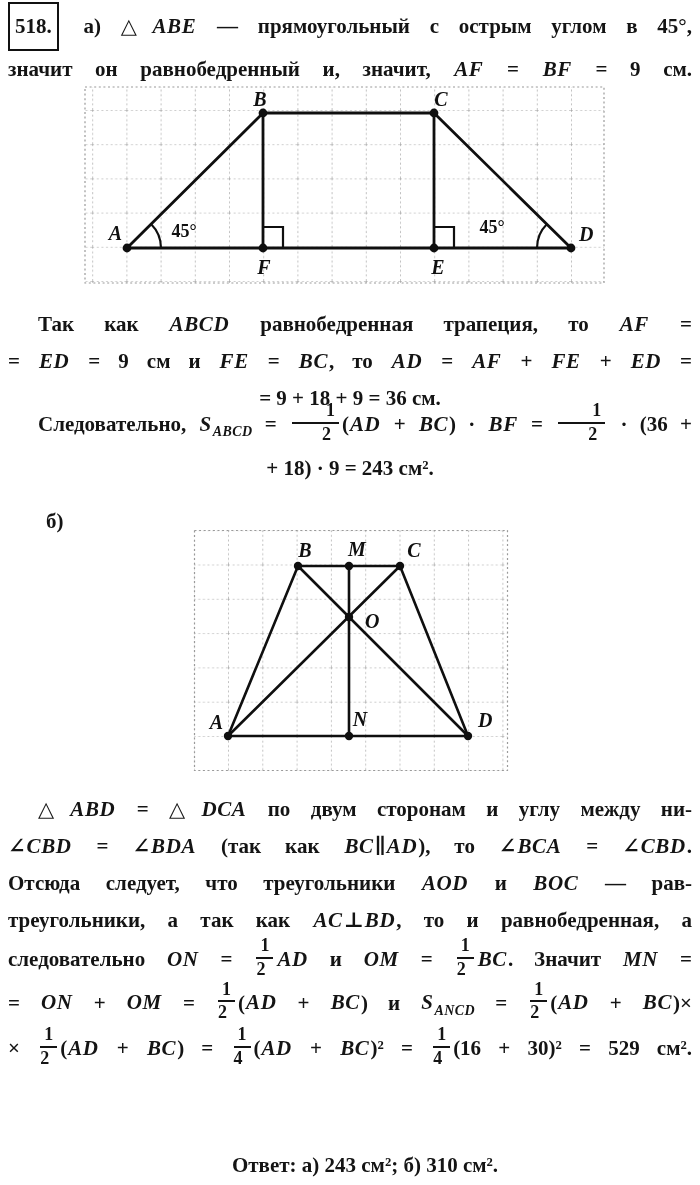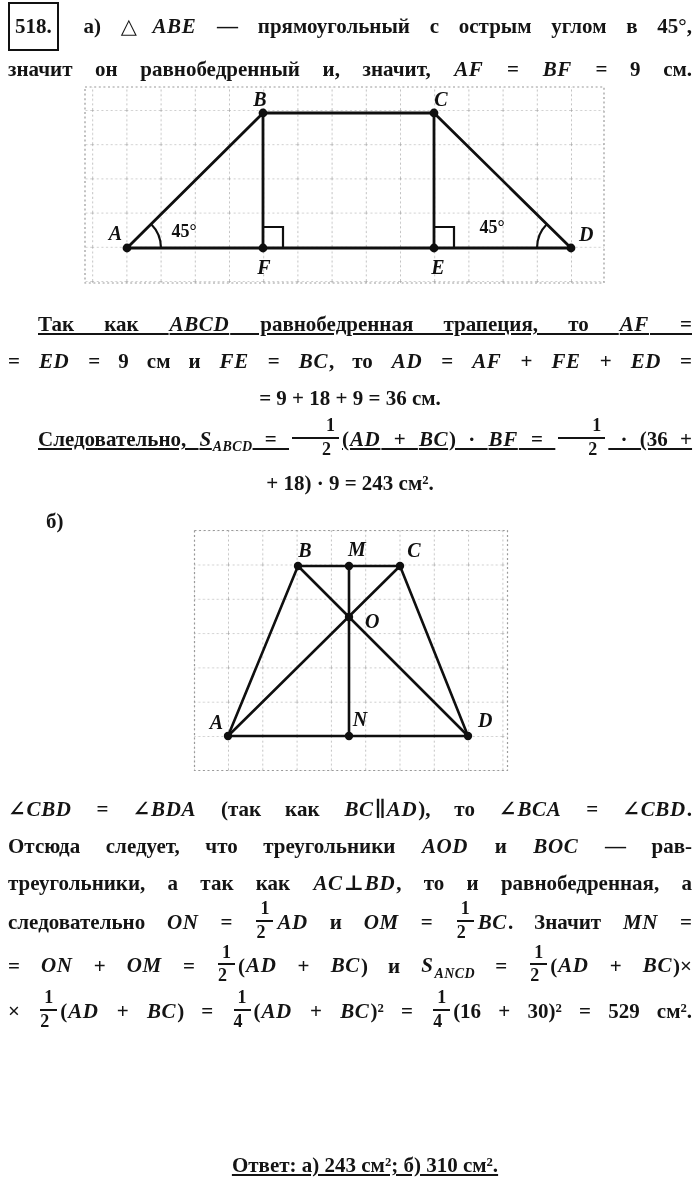--- a/index.html
+++ b/index.html
@@ -1,21 +1,21 @@
 <!DOCTYPE html>
 <html><head>
 <meta charset="utf-8">
 <style>
   html,body{margin:0;padding:0;background:#e8e8e8;}
   .page{position:relative;width:700px;height:1185px;background:#ffffff;overflow:hidden;
         font-family:"Liberation Serif","DejaVu Serif",serif;color:#141414;}
   .blk{position:absolute;left:8px;right:8px;}
   .line{font-size:21px;line-height:37px;font-weight:600;text-align:center;}
   .line.jf{text-align:justify;text-align-last:justify;}
-  .line.ind{text-indent:30px;text-decoration:underline;}
+  .line.ind{text-indent:30px;}
   .rm{font-style:normal;}
   .mi{font-style:italic;letter-spacing:.6px;padding:0 1px;}
   .sbm{font-style:italic;font-size:14px;vertical-align:-5px;letter-spacing:.4px;}
   .box{display:inline-block;border:2.5px solid #111;padding:8px 5px;margin-right:5px;
        font-weight:700;line-height:29px;font-style:normal;font-family:Liberation Serif, serif;}
   .fr{display:inline-block;vertical-align:middle;text-align:center;font-size:18px;
       line-height:1.1;font-weight:600;margin:0 3px;transform:translateY(-3px);}
   .fr .fn{display:block;border-bottom:2px solid #141414;padding:0 4px 1px;}
   .fr .fd{display:block;padding-top:1px;}
   .fig{position:absolute;}
@@ -69,21 +69,21 @@
       <text class="fan" x="408" y="147" text-anchor="middle">45°</text>
     </svg>
   </div>
 
   <div class="blk" style="top:306px;">
       <div class="line jf ind"><span class="rm">Так как </span><span class="mi">ABCD</span><span class="rm"> равнобедренная трапеция, то </span><span class="mi">AF</span><span class="rm"> =</span></div>
       <div class="line jf"><span class="rm">= </span><span class="mi">ED</span><span class="rm"> = 9 см и </span><span class="mi">FE</span><span class="rm"> = </span><span class="mi">BC</span><span class="rm">, то </span><span class="mi">AD</span><span class="rm"> = </span><span class="mi">AF</span><span class="rm"> + </span><span class="mi">FE</span><span class="rm"> + </span><span class="mi">ED</span><span class="rm"> =</span></div>
       <div class="line"><span class="rm">= 9 + 18 + 9 = 36 см.</span></div>
     </div>
 
-  <div class="blk" style="top:419px;">
+  <div class="blk" style="top:404px;">
       <div class="line jf ind"><span class="rm">Следовательно, </span><span class="mi">S</span><span class="sbm">ABCD</span><span class="rm"> = </span><span class="fr"><span class="fn">1</span><span class="fd">2</span></span><span class="rm">(</span><span class="mi">AD</span><span class="rm"> + </span><span class="mi">BC</span><span class="rm">) · </span><span class="mi">BF</span><span class="rm"> = </span><span class="fr"><span class="fn">1</span><span class="fd">2</span></span><span class="rm"> · (36 +</span></div>
       <div class="line"><span class="rm">+ 18) · 9 = 243 см².</span></div>
     </div>
 
   <div class="blk" style="top:503px;left:46px;right:auto;">
       <div class="line"><span class="rm">б)</span></div>
     </div>
 
   <div class="fig" style="top:529px;left:193px;">
     <svg width="320" height="245" viewBox="0 0 320 245">
@@ -112,20 +112,21 @@
       <text class="flb" x="112" y="28" text-anchor="middle">B</text>
       <text class="flb" x="164" y="27" text-anchor="middle">M</text>
       <text class="flb" x="221" y="28" text-anchor="middle">C</text>
       <text class="flb" x="172" y="99" text-anchor="start">O</text>
       <text class="flb" x="167" y="197" text-anchor="middle">N</text>
       <text class="flb" x="285" y="198" text-anchor="start">D</text>
     </svg>
   </div>
 
   <div class="blk" style="top:791px;">
+      <div class="line jf ind"><span class="rm">△</span><span class="mi">ABD</span><span class="rm"> = △</span><span class="mi">DCA</span><span class="rm"> по двум сторонам и углу между ни-</span></div>
       <div class="line jf"><span class="rm">∠</span><span class="mi">CBD</span><span class="rm"> = ∠</span><span class="mi">BDA</span><span class="rm"> (так как </span><span class="mi">BC</span><span class="rm">∥</span><span class="mi">AD</span><span class="rm">), то ∠</span><span class="mi">BCA</span><span class="rm"> = ∠</span><span class="mi">CBD</span><span class="rm">.</span></div>
       <div class="line jf"><span class="rm">Отсюда следует, что треугольники </span><span class="mi">AOD</span><span class="rm"> и </span><span class="mi">BOC</span><span class="rm"> — рав-</span></div>
       <div class="line jf"><span class="rm">треугольники, а так как </span><span class="mi">AC</span><span class="rm">⊥</span><span class="mi">BD</span><span class="rm">, то и равнобедренная, а</span></div>
       <div class="line jf"><span class="rm">следовательно </span><span class="mi">ON</span><span class="rm"> = </span><span class="fr"><span class="fn">1</span><span class="fd">2</span></span><span class="mi">AD</span><span class="rm"> и </span><span class="mi">OM</span><span class="rm"> = </span><span class="fr"><span class="fn">1</span><span class="fd">2</span></span><span class="mi">BC</span><span class="rm">. Значит </span><span class="mi">MN</span><span class="rm"> =</span></div>
       <div class="line jf"><span class="rm">= </span><span class="mi">ON</span><span class="rm"> + </span><span class="mi">OM</span><span class="rm"> = </span><span class="fr"><span class="fn">1</span><span class="fd">2</span></span><span class="rm">(</span><span class="mi">AD</span><span class="rm"> + </span><span class="mi">BC</span><span class="rm">) и </span><span class="mi">S</span><span class="sbm">ANCD</span><span class="rm"> = </span><span class="fr"><span class="fn">1</span><span class="fd">2</span></span><span class="rm">(</span><span class="mi">AD</span><span class="rm"> + </span><span class="mi">BC</span><span class="rm">)×</span></div>
       <div class="line jf"><span class="rm">× </span><span class="fr"><span class="fn">1</span><span class="fd">2</span></span><span class="rm">(</span><span class="mi">AD</span><span class="rm"> + </span><span class="mi">BC</span><span class="rm">) = </span><span class="fr"><span class="fn">1</span><span class="fd">4</span></span><span class="rm">(</span><span class="mi">AD</span><span class="rm"> + </span><span class="mi">BC</span><span class="rm">)² = </span><span class="fr"><span class="fn">1</span><span class="fd">4</span></span><span class="rm">(16 + 30)² = 529 см².</span></div>
     </div>
 
   <div class="blk" style="top:1147px;">
       <div class="line ind"><span class="rm">Ответ: а) 243 см²; б) 310 см².</span></div>

